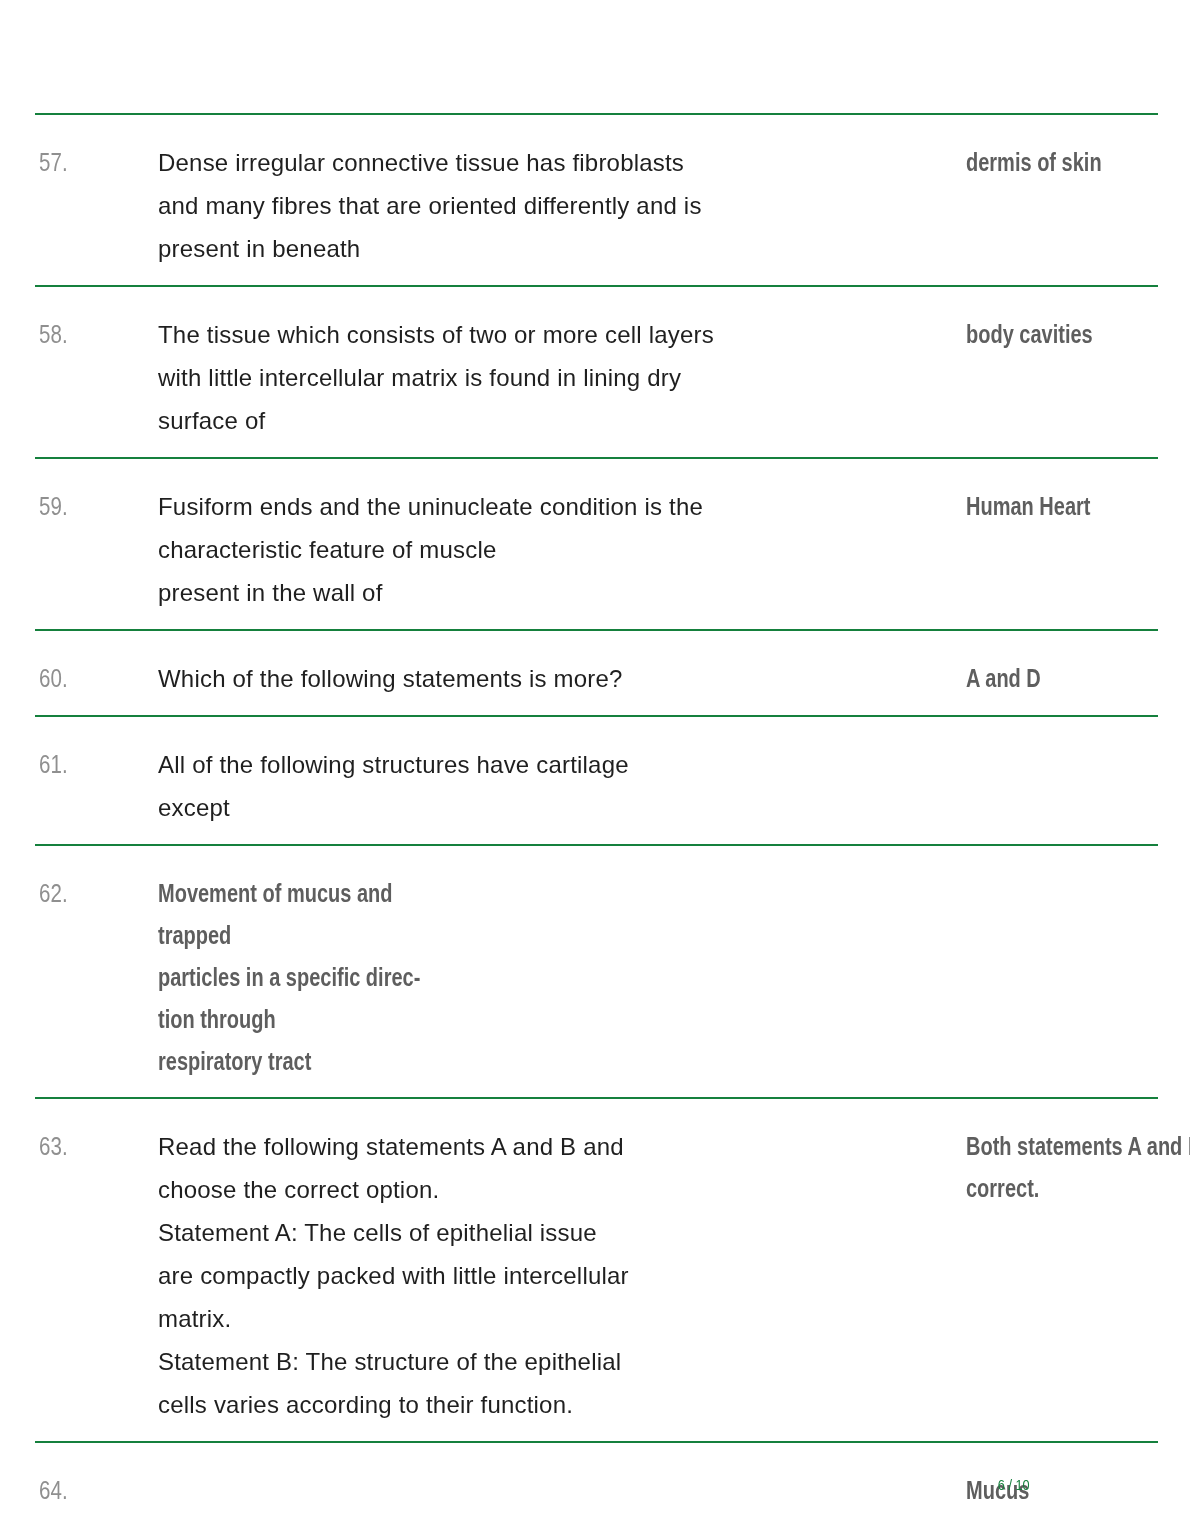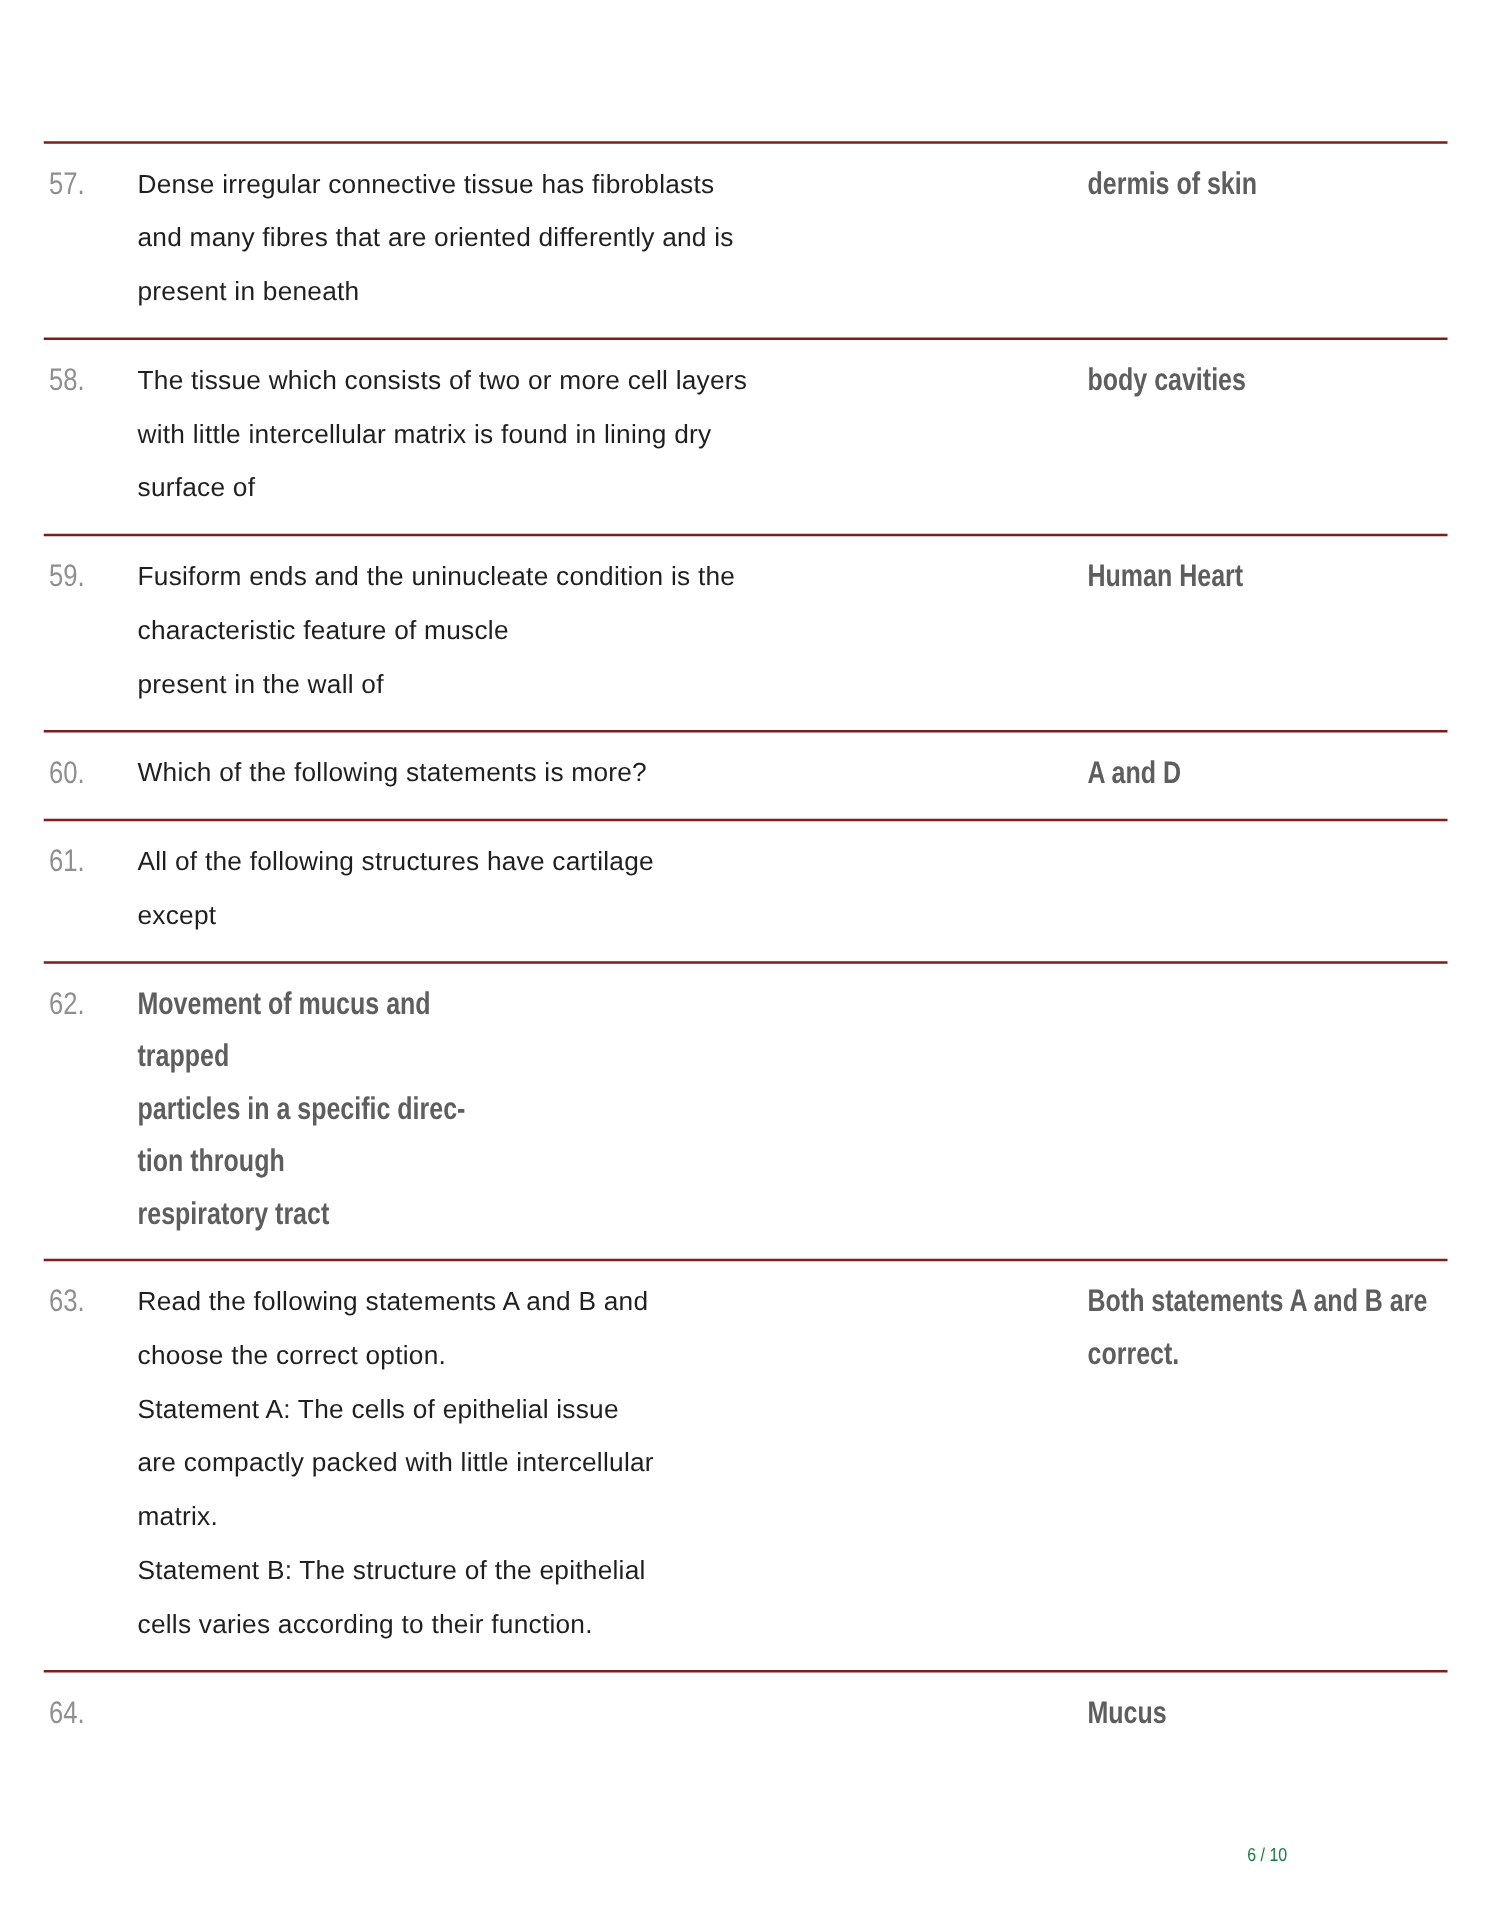--- a/index.html
+++ b/index.html
@@ -13,35 +13,36 @@
   }
   .sheet {
     position: absolute;
     left: 35px;
     top: 113px;
     width: 1123px;
   }
   .row {
     display: grid;
     grid-template-columns: 75px 760px 288px;
-    border-top: 2px solid #7f1d1d;
-    padding: 11px 0 15px 0;
+    border-top: 2px solid #15803d;
+    padding: 26px 0 15px 0;
+    gap: 48px;
   }
   .row.last { min-height: 42px; }
   .num {
     font-size: 25px;
     line-height: 43px;
     color: #8f8f8f;
     padding-left: 5px;
     transform: scaleX(0.82);
     transform-origin: 0 0;
     white-space: nowrap;
   }
   .question {
-    font-size: 21px;
+    font-size: 24px;
     line-height: 43px;
     color: #1f1f1f;
     letter-spacing: 0.2px;
     white-space: pre-line;
   }
   .answer { overflow: visible; font-weight: bold; }
   .answer-inner {
     font-size: 25px;
     line-height: 42px;
     color: #5e5e5e;

